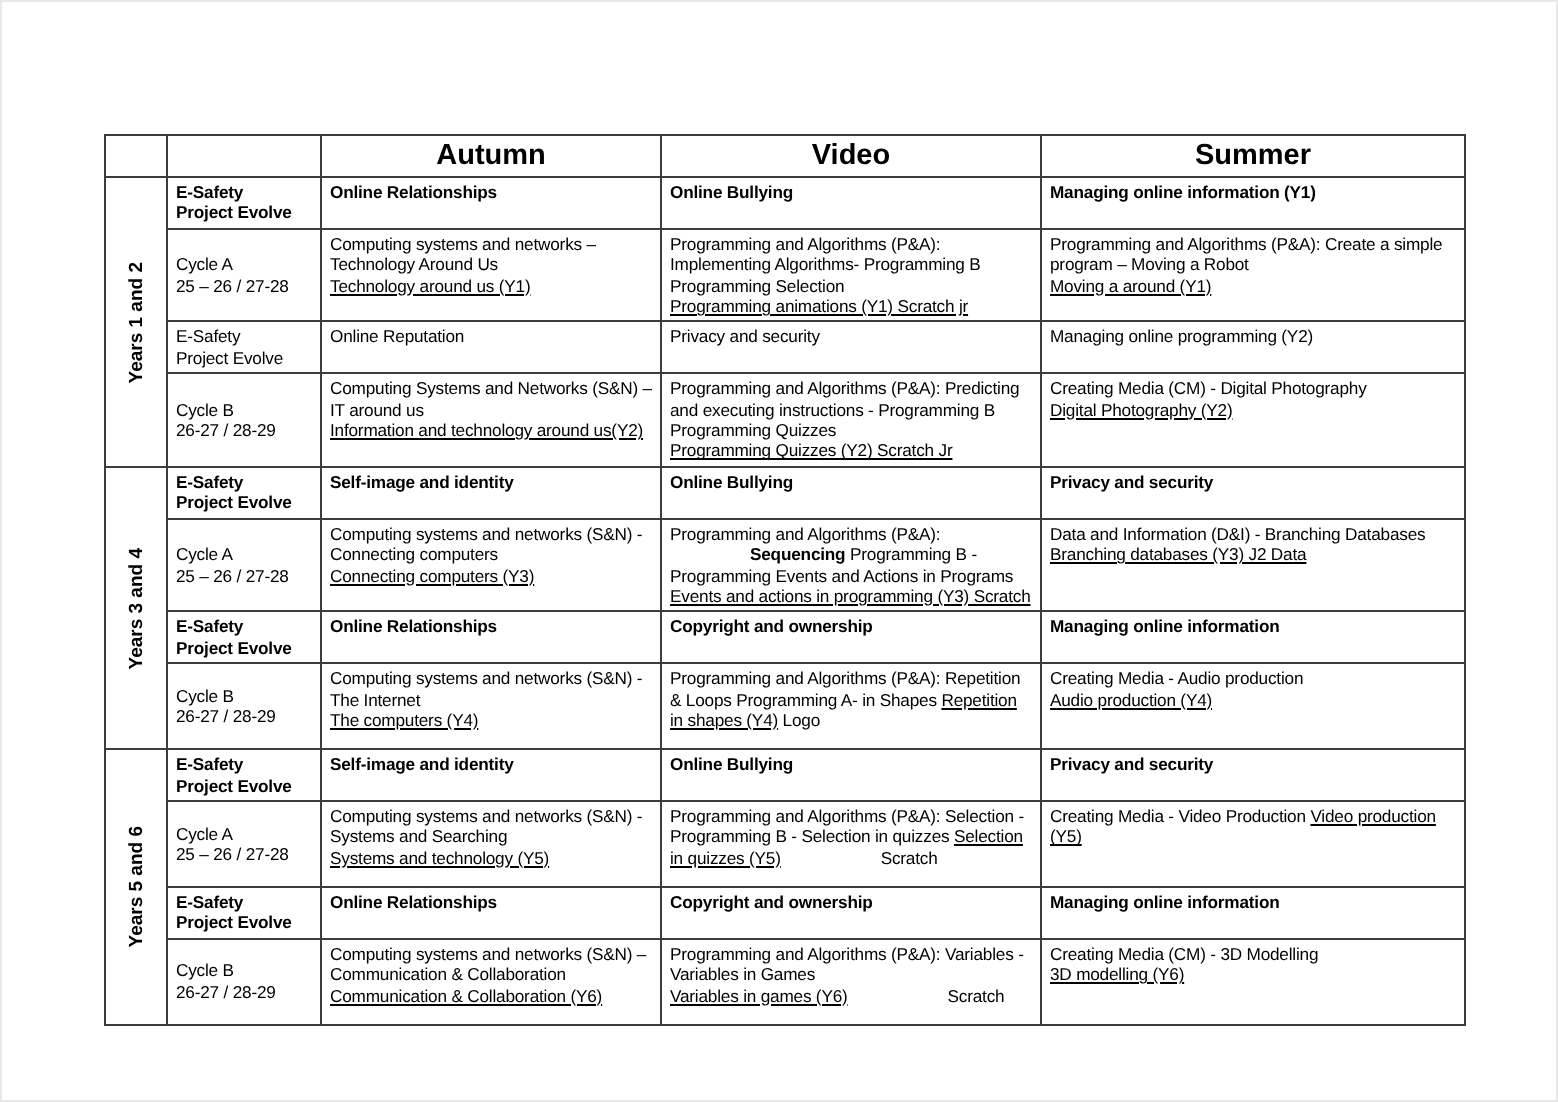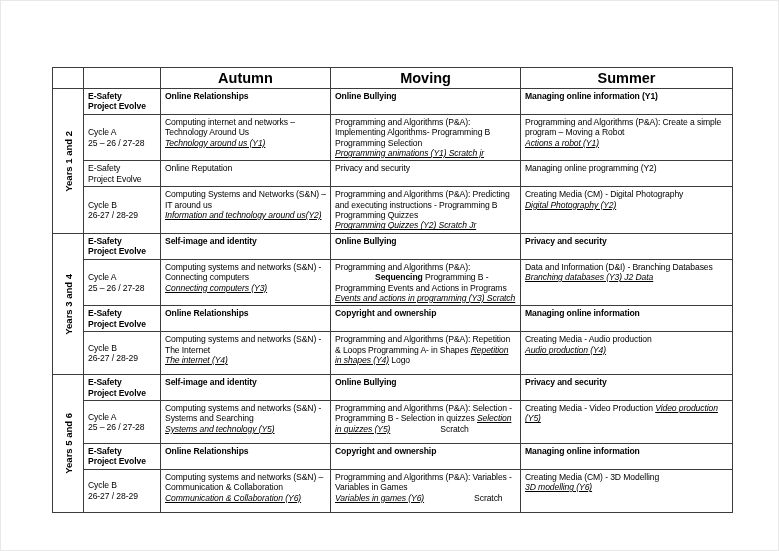--- a/index.html
+++ b/index.html
@@ -26,59 +26,59 @@
     letter-spacing:-0.1px;text-align:left;
   }
   td.ylabel-cell{vertical-align:middle;text-align:center;padding:0;}
   .ylabel{
     writing-mode:vertical-rl;transform:rotate(180deg);
     font-weight:bold;font-size:9.5px;white-space:nowrap;margin:0 auto;
   }
   tr.esafety{height:24px;}
   tr.cycle{height:43px;}
   tr.bold td.label-cell, tr.bold td.content{font-weight:bold;}
-  .u{text-decoration:underline;font-style:italic;}
+  .u{text-decoration:underline;}
   .b{font-weight:bold;padding-left:40px;}
   .tab{display:inline-block;width:50px;}
 </style>
 </head>
 <body>
 
 <table class="curriculum">
   <colgroup>
     <col style="width:31px">
     <col style="width:77px">
     <col style="width:170px">
     <col style="width:190px">
     <col style="width:212px">
   </colgroup>
   <thead>
     <tr>
       <th></th>
       <th></th>
       <th>Autumn</th>
-      <th>Moving</th>
+      <th>Video</th>
       <th>Summer</th>
     </tr>
   </thead>
   <tbody id="curriculum-body">
       <tr class="esafety bold">
         <td class="ylabel-cell" rowspan="4">
           <div class="ylabel">Years 1 and 2</div>
         </td>
         <td class="label-cell">E-Safety<br>Project Evolve</td>
         <td class="content"><span>Online Relationships</span></td>
         <td class="content"><span>Online Bullying</span></td>
         <td class="content"><span>Managing online information (Y1)</span></td>
       </tr>
       <tr class="cycle">
         <td class="label-cell">Cycle A<br>25 – 26 / 27-28</td>
-        <td class="content"><span>Computing internet and networks – Technology Around Us</span><br><span class="u">Technology around us (Y1)</span></td>
+        <td class="content"><span>Computing systems and networks – Technology Around Us</span><br><span class="u">Technology around us (Y1)</span></td>
         <td class="content"><span>Programming and Algorithms (P&amp;A): Implementing Algorithms- Programming B</span><br><span>Programming Selection</span><br><span class="u">Programming animations (Y1) Scratch jr</span></td>
-        <td class="content"><span>Programming and Algorithms (P&amp;A): Create a simple program – Moving a Robot</span><br><span class="u">Actions a robot (Y1)</span></td>
+        <td class="content"><span>Programming and Algorithms (P&amp;A): Create a simple program – Moving a Robot</span><br><span class="u">Moving a around (Y1)</span></td>
       </tr>
       <tr class="esafety">
         <td class="label-cell">E-Safety<br>Project Evolve</td>
         <td class="content"><span>Online Reputation</span></td>
         <td class="content"><span>Privacy and security</span></td>
         <td class="content"><span>Managing online programming (Y2)</span></td>
       </tr>
       <tr class="cycle">
         <td class="label-cell">Cycle B<br>26-27 / 28-29</td>
         <td class="content"><span>Computing Systems and Networks (S&amp;N) – IT around us</span><br><span class="u">Information and technology around us(Y2)</span></td>
@@ -101,21 +101,21 @@
         <td class="content"><span>Data and Information (D&amp;I) - Branching Databases</span><br><span class="u">Branching databases (Y3) J2 Data</span></td>
       </tr>
       <tr class="esafety bold">
         <td class="label-cell">E-Safety<br>Project Evolve</td>
         <td class="content"><span>Online Relationships</span></td>
         <td class="content"><span>Copyright and ownership</span></td>
         <td class="content"><span>Managing online information</span></td>
       </tr>
       <tr class="cycle">
         <td class="label-cell">Cycle B<br>26-27 / 28-29</td>
-        <td class="content"><span>Computing systems and networks (S&amp;N) - The Internet</span><br><span class="u">The internet (Y4)</span></td>
+        <td class="content"><span>Computing systems and networks (S&amp;N) - The Internet</span><br><span class="u">The computers (Y4)</span></td>
         <td class="content"><span>Programming and Algorithms (P&amp;A): Repetition &amp; Loops Programming A- in Shapes </span><span class="u">Repetition in shapes (Y4)</span><span> Logo</span></td>
         <td class="content"><span>Creating Media - Audio production</span><br><span class="u">Audio production (Y4)</span></td>
       </tr>
       <tr class="esafety bold">
         <td class="ylabel-cell" rowspan="4">
           <div class="ylabel">Years 5 and 6</div>
         </td>
         <td class="label-cell">E-Safety<br>Project Evolve</td>
         <td class="content"><span>Self-image and identity</span></td>
         <td class="content"><span>Online Bullying</span></td>

